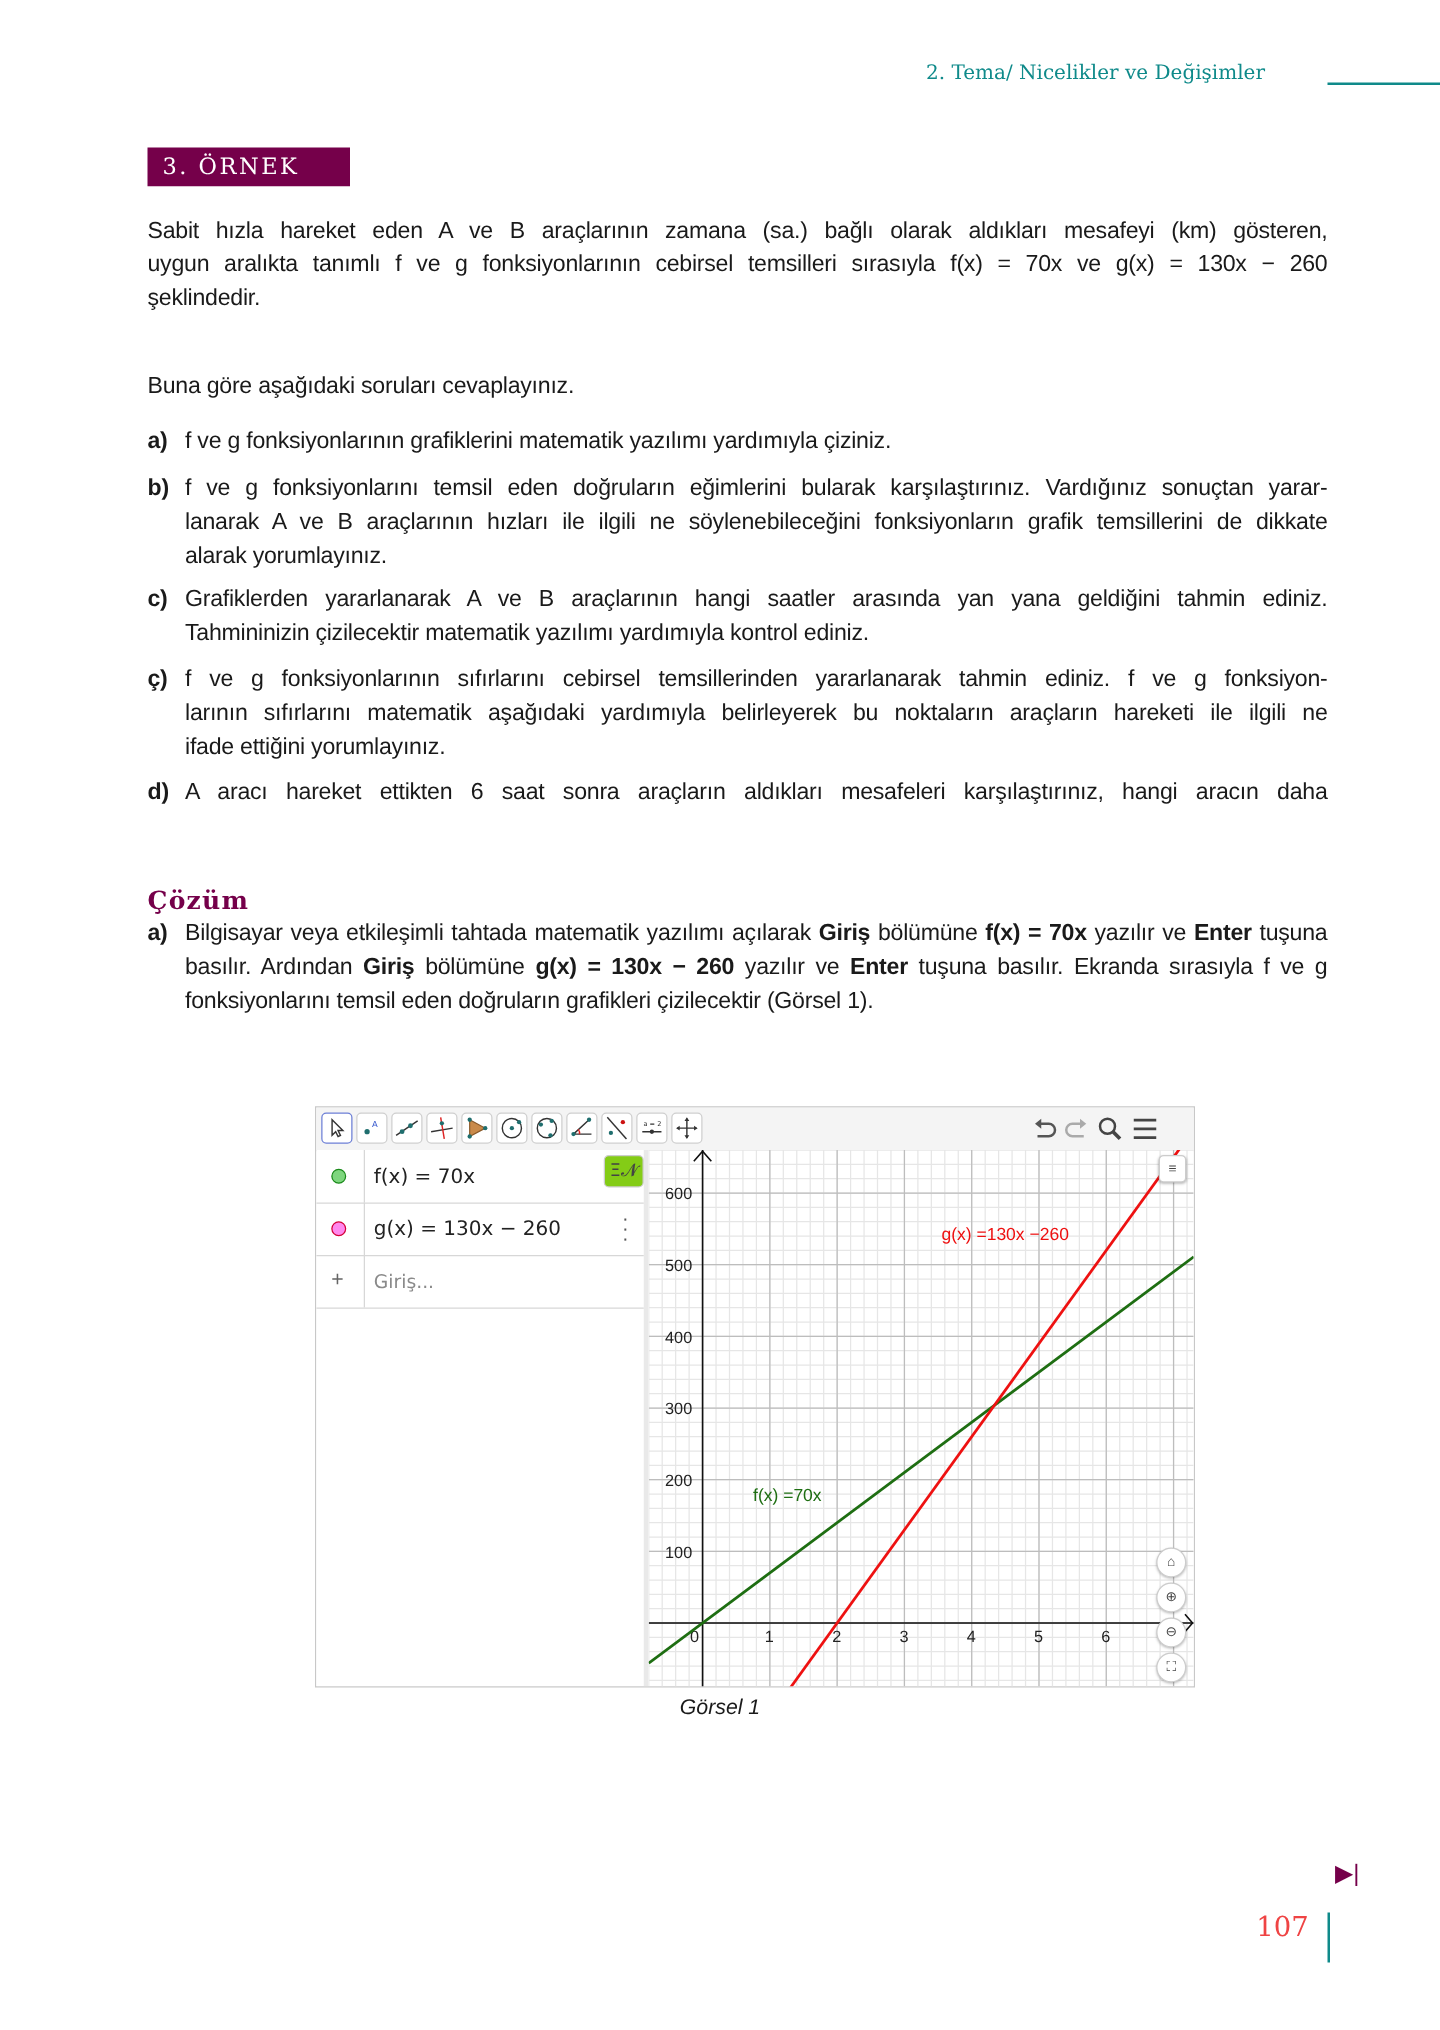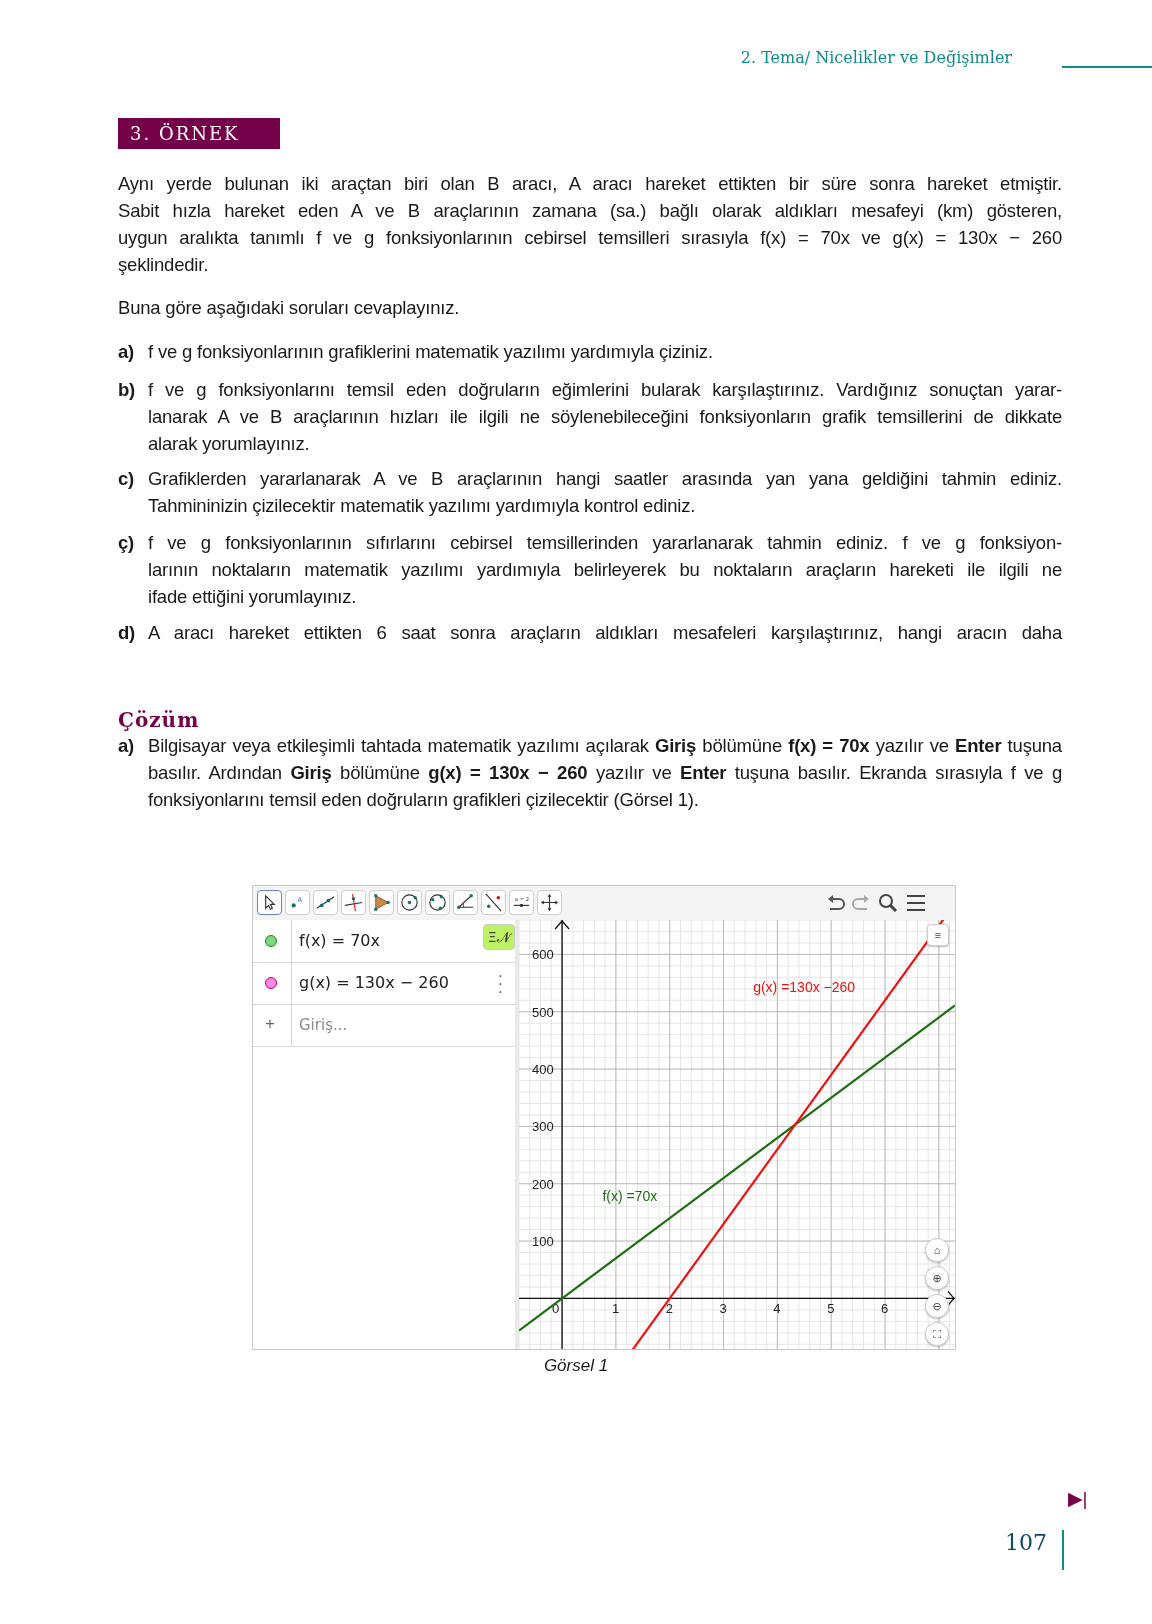--- a/index.html
+++ b/index.html
@@ -33,44 +33,43 @@
   .tb-right svg { display:block; }
 
   .algebra { position:absolute; left:0; top:34px; width:262px; bottom:0; border-right:4px solid #e9e9e9; background:#fff; }
   .alg-row { position:absolute; left:0; width:262px; height:42px; border-bottom:1px solid #d7d7d7; }
   .alg-row .mark { position:absolute; left:0; top:0; width:38px; height:100%; border-right:1px solid #d7d7d7; }
   .alg-row .dot { position:absolute; left:12px; top:15px; width:12px; height:12px; border-radius:50%; box-sizing:border-box; }
   .alg-row .expr { position:absolute; left:46px; top:11px; font-family:"DejaVu Sans", sans-serif; font-size:16px; color:#222; }
   .alg-row .kebab { position:absolute; right:12px; top:10px; font-size:16px; color:#555; line-height:8px; }
   .alg-row .plus { position:absolute; left:12px; top:10px; font-size:17px; color:#666; }
   .alg-row .ph { position:absolute; left:46px; top:12px; font-family:"DejaVu Sans", sans-serif; font-size:15px; color:#8a8a8a; }
-  .sort-btn { position:absolute; left:230px; top:4px; width:30px; height:24px; border:1px solid #ccc; border-radius:4px; background:#bef264; font-size:14px; color:#444; text-align:center; line-height:24px; font-family:"DejaVu Sans", sans-serif; }
+  .sort-btn { position:absolute; left:230px; top:4px; width:30px; height:24px; border:1px solid #ccc; border-radius:4px; background:#84cc16; font-size:14px; color:#444; text-align:center; line-height:24px; font-family:"DejaVu Sans", sans-serif; }
 
   .graphics { position:absolute; left:266px; top:34px; right:0; bottom:0; background:#fff; }
   .graphics svg text { font-family:"Liberation Sans", sans-serif; }
 
   .zoomctl { position:absolute; width:22px; height:22px; border-radius:50%; background:#fff; border:1px solid #ccc; box-shadow:0 1px 2px rgba(0,0,0,0.25); font-size:11px; text-align:center; line-height:22px; color:#444; }
 
   .caption { left:0; width:1152px; top:1356px; text-align:center; font-style:italic; font-size:17px; padding-left:200px; box-sizing:border-box; }
   .caption span { display:inline-block; margin-left:-200px; }
 
   .next-icon { left:1068px; top:1487px; color:#75004a; font-size:19px; }
-  .page-num { left:1005px; top:1530px; font-family:"DejaVu Serif", serif; font-size:22px; color:#0c4a6e; }
+  .page-num { left:1005px; top:1530px; font-family:"DejaVu Serif", serif; font-size:22px; color:#ef4444; }
   .page-rule { left:1062px; top:1530px; width:1.5px; height:40px; background:#0f8a8a; }
 </style>
 </head>
 <body>
 
 <div class="abs header-title">2. Tema/ Nicelikler ve Değişimler</div>
 <div class="abs header-rule"></div>
 
 <div class="abs badge">3. ÖRNEK</div>
 
 <div class="abs text" style="top:170px;">
-  <div style="text-align:justify;text-align-last:justify;">Aynı yerde bulunan iki araçtan biri olan B aracı, A aracı hareket ettikten bir süre sonra hareket etmiştir.</div>
   <div style="text-align:justify;text-align-last:justify;">Sabit hızla hareket eden A ve B araçlarının zamana (sa.) bağlı olarak aldıkları mesafeyi (km) gösteren,</div>
   <div style="text-align:justify;text-align-last:justify;">uygun aralıkta tanımlı f ve g fonksiyonlarının cebirsel temsilleri sırasıyla f(x) = 70x ve g(x) = 130x − 260</div>
   <div>şeklindedir.</div>
 </div>
 
 <div class="abs text" style="top:294px;">Buna göre aşağıdaki soruları cevaplayınız.</div>
 
 <div class="q" style="top:338px;">
   <span class="lbl">a)</span>
   <div class="body">
@@ -89,21 +88,21 @@
   <span class="lbl">c)</span>
   <div class="body">
     <div style="text-align:justify;text-align-last:justify;">Grafiklerden yararlanarak A ve B araçlarının hangi saatler arasında yan yana geldiğini tahmin ediniz.</div>
     <div>Tahmininizin çizilecektir matematik yazılımı yardımıyla kontrol ediniz.</div>
   </div>
 </div>
 <div class="q" style="top:529px;">
   <span class="lbl">ç)</span>
   <div class="body">
     <div style="text-align:justify;text-align-last:justify;">f ve g fonksiyonlarının sıfırlarını cebirsel temsillerinden yararlanarak tahmin ediniz. f ve g fonksiyon-</div>
-    <div style="text-align:justify;text-align-last:justify;">larının noktaların matematik yazılımı yardımıyla belirleyerek bu noktaların araçların hareketi ile ilgili ne</div>
+    <div style="text-align:justify;text-align-last:justify;">larının sıfırlarını matematik aşağıdaki yardımıyla belirleyerek bu noktaların araçların hareketi ile ilgili ne</div>
     <div>ifade ettiğini yorumlayınız.</div>
   </div>
 </div>
 <div class="q" style="top:619px;">
   <span class="lbl">d)</span>
   <div class="body">
     <div style="text-align:justify;text-align-last:justify;">A aracı hareket ettikten 6 saat sonra araçların aldıkları mesafeleri karşılaştırınız, hangi aracın daha</div>
   </div>
 </div>
 

